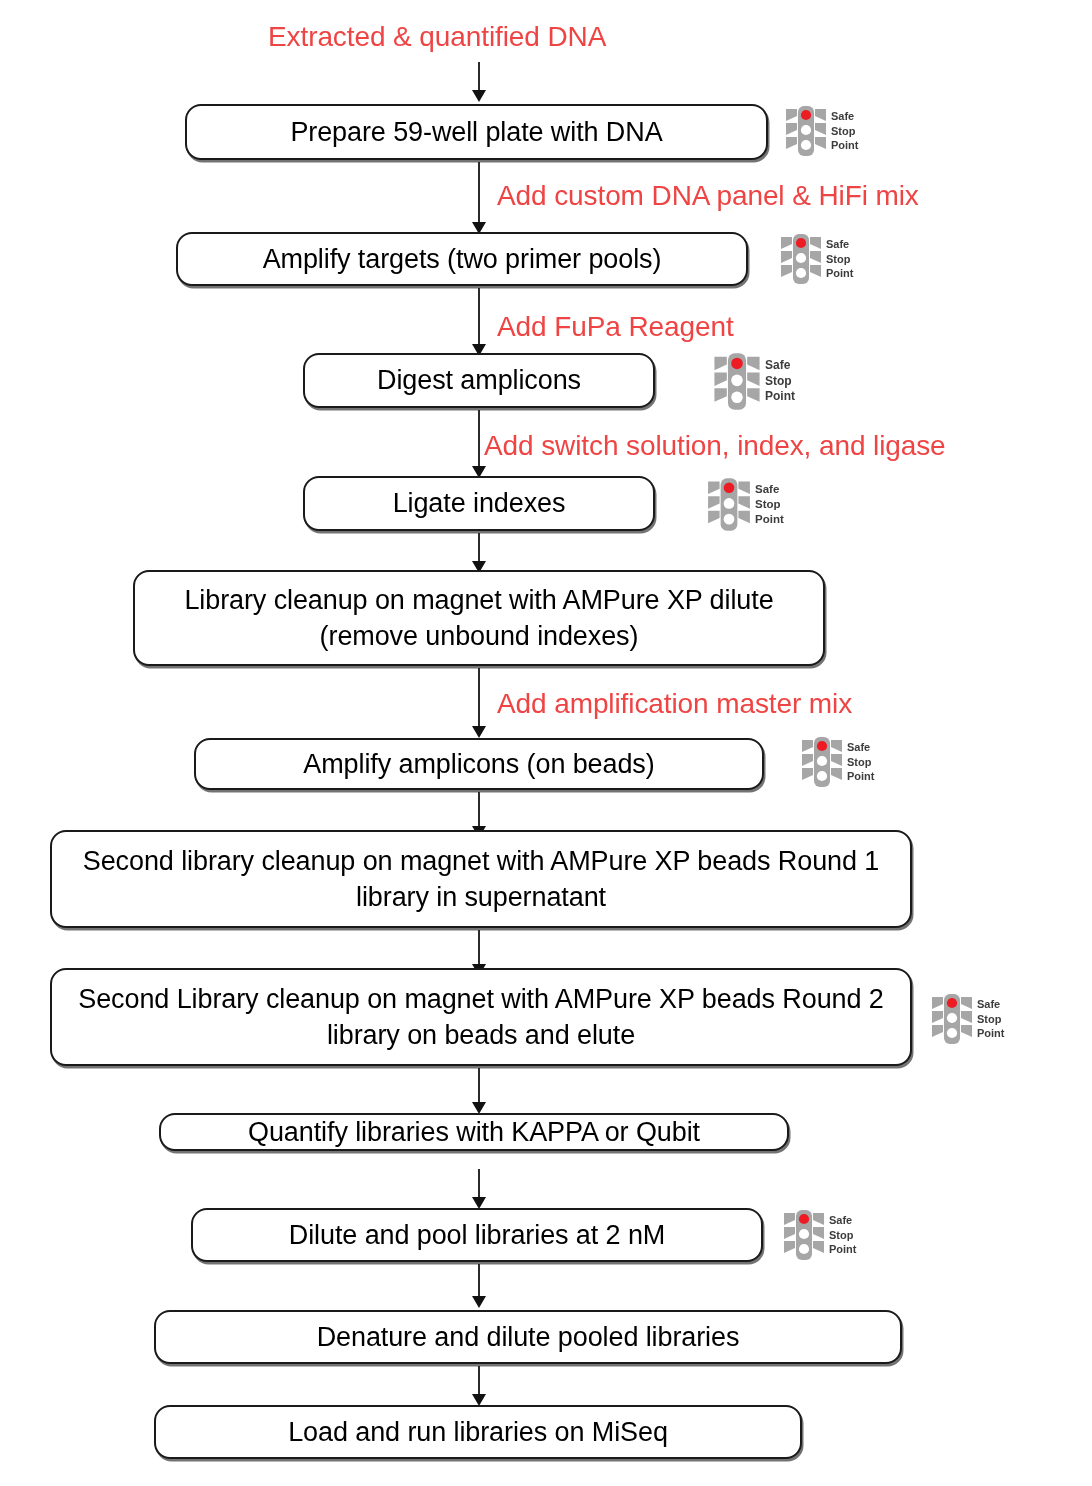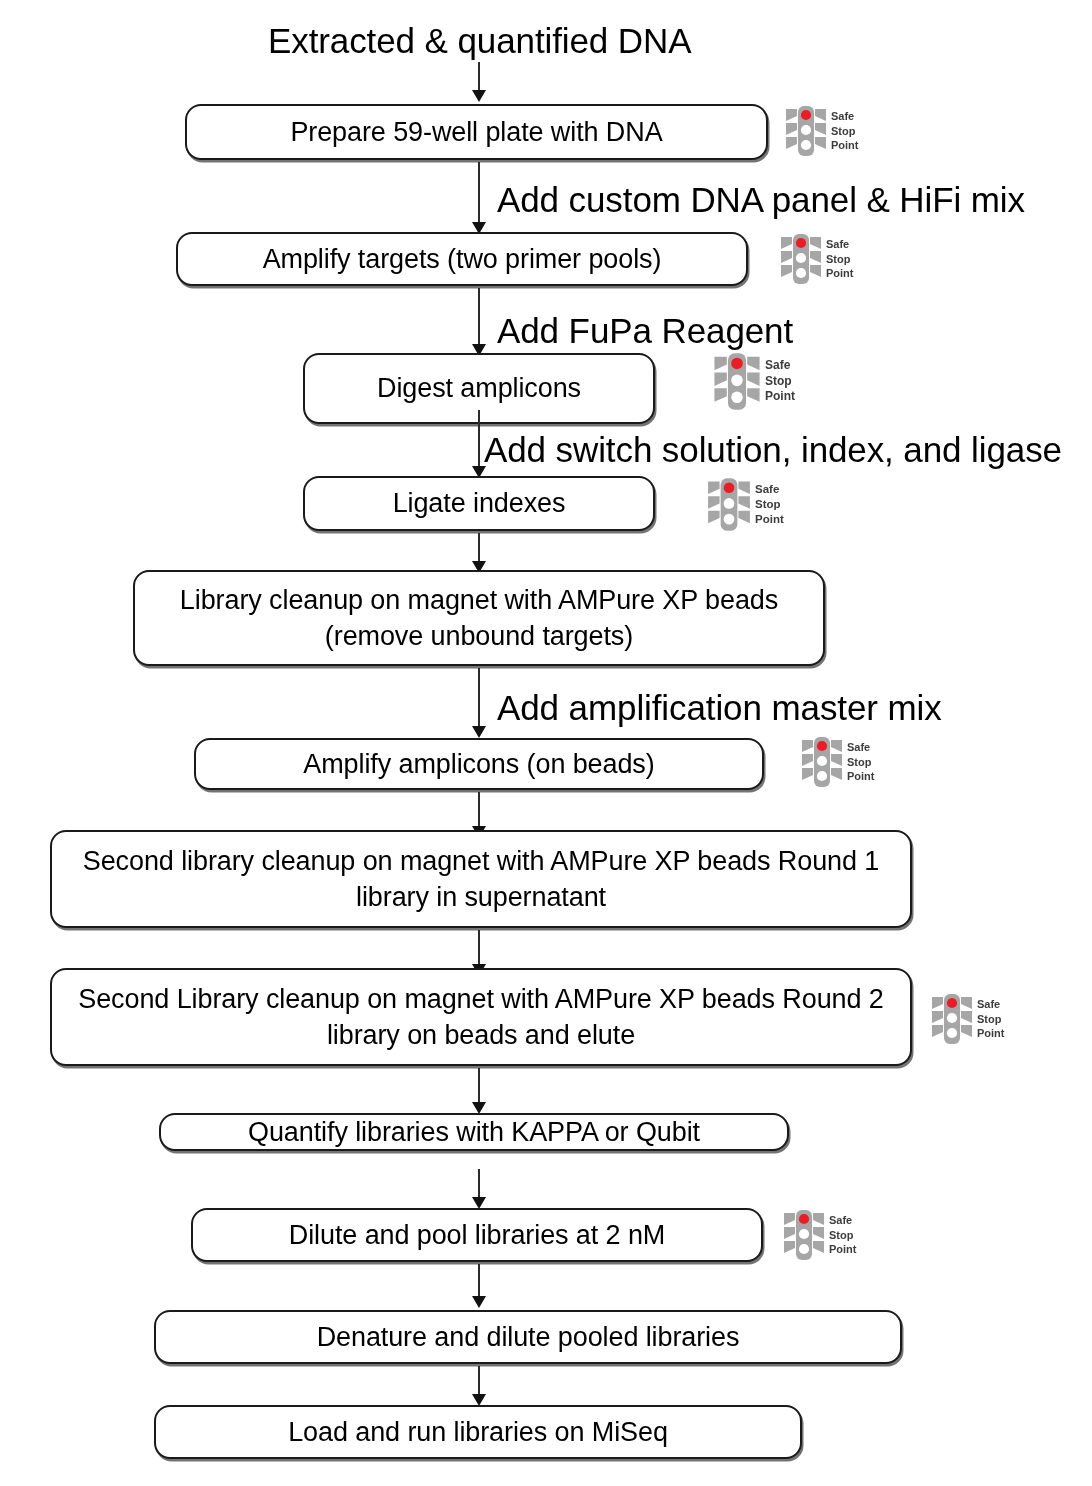--- a/index.html
+++ b/index.html
@@ -34,24 +34,24 @@
     font-size: 27px;
     letter-spacing: -0.1px;
     padding: 4px 10px;
     box-shadow: 1.5px 2.5px 0 rgba(0,0,0,0.55);
   }
   .node .label { display: block; width: 100%; }
 
   
   .caption {
     position: absolute;
-    font-size: 35px;
+    font-size: 28px;
     white-space: nowrap;
     letter-spacing: -0.1px;
-    color: #000000;
+    color: #ef4444;
   }
 
   
   .arrow { position: absolute; }
   .arrow .shaft {
     position: absolute;
     left: 0;
     top: 0;
     width: 1.6px;
     background: #2b2b2b;
@@ -150,21 +150,21 @@
       <span>Point</span>
     </div>
   </div>
 
   <div class="arrow" style="left:478px; top:288px; height:70px;">
     <div class="shaft" style="height:58px;"></div>
     <div class="head" style="top:56px;"></div>
   </div>
   <div class="caption" style="left:497px; top:311px;">Add FuPa Reagent</div>
 
-  <div class="node" style="left:303px; top:353px; width:352px; height:71px;">
+  <div class="node" style="left:303px; top:353px; width:352px; height:55px;">
     <span class="label">Digest amplicons</span>
   </div>
   <div class="ssp" style="left:712px; top:351px;">
     <svg width="50" height="61" viewBox="0 0 44 54">
       <g fill="#A6A6A6">
         <path d="M2 5 L13 5 L13 12 L2 17 Z"></path>
         <path d="M2 19 L13 19 L13 26 L2 31 Z"></path>
         <path d="M2 33 L13 33 L13 40 L2 45 Z"></path>
         <path d="M42 5 L31 5 L31 12 L42 17 Z"></path>
         <path d="M42 19 L31 19 L31 26 L42 31 Z"></path>
@@ -212,21 +212,21 @@
       <span>Point</span>
     </div>
   </div>
 
   <div class="arrow" style="left:478px; top:533px; height:42px;">
     <div class="shaft" style="height:30px;"></div>
     <div class="head" style="top:28px;"></div>
   </div>
 
   <div class="node" style="left:133px; top:570px; width:692px; height:96px;">
-    <span class="label">Library cleanup on magnet with AMPure XP beads (remove unbound targets)</span>
+    <span class="label">Library cleanup on magnet with AMPure XP dilute (remove unbound indexes)</span>
   </div>
 
   <div class="arrow" style="left:478px; top:668px; height:72px;">
     <div class="shaft" style="height:60px;"></div>
     <div class="head" style="top:58px;"></div>
   </div>
   <div class="caption" style="left:497px; top:688px;">Add amplification master mix</div>
 
   <div class="node" style="left:194px; top:738px; width:570px; height:52px;">
     <span class="label">Amplify amplicons (on beads)</span>

